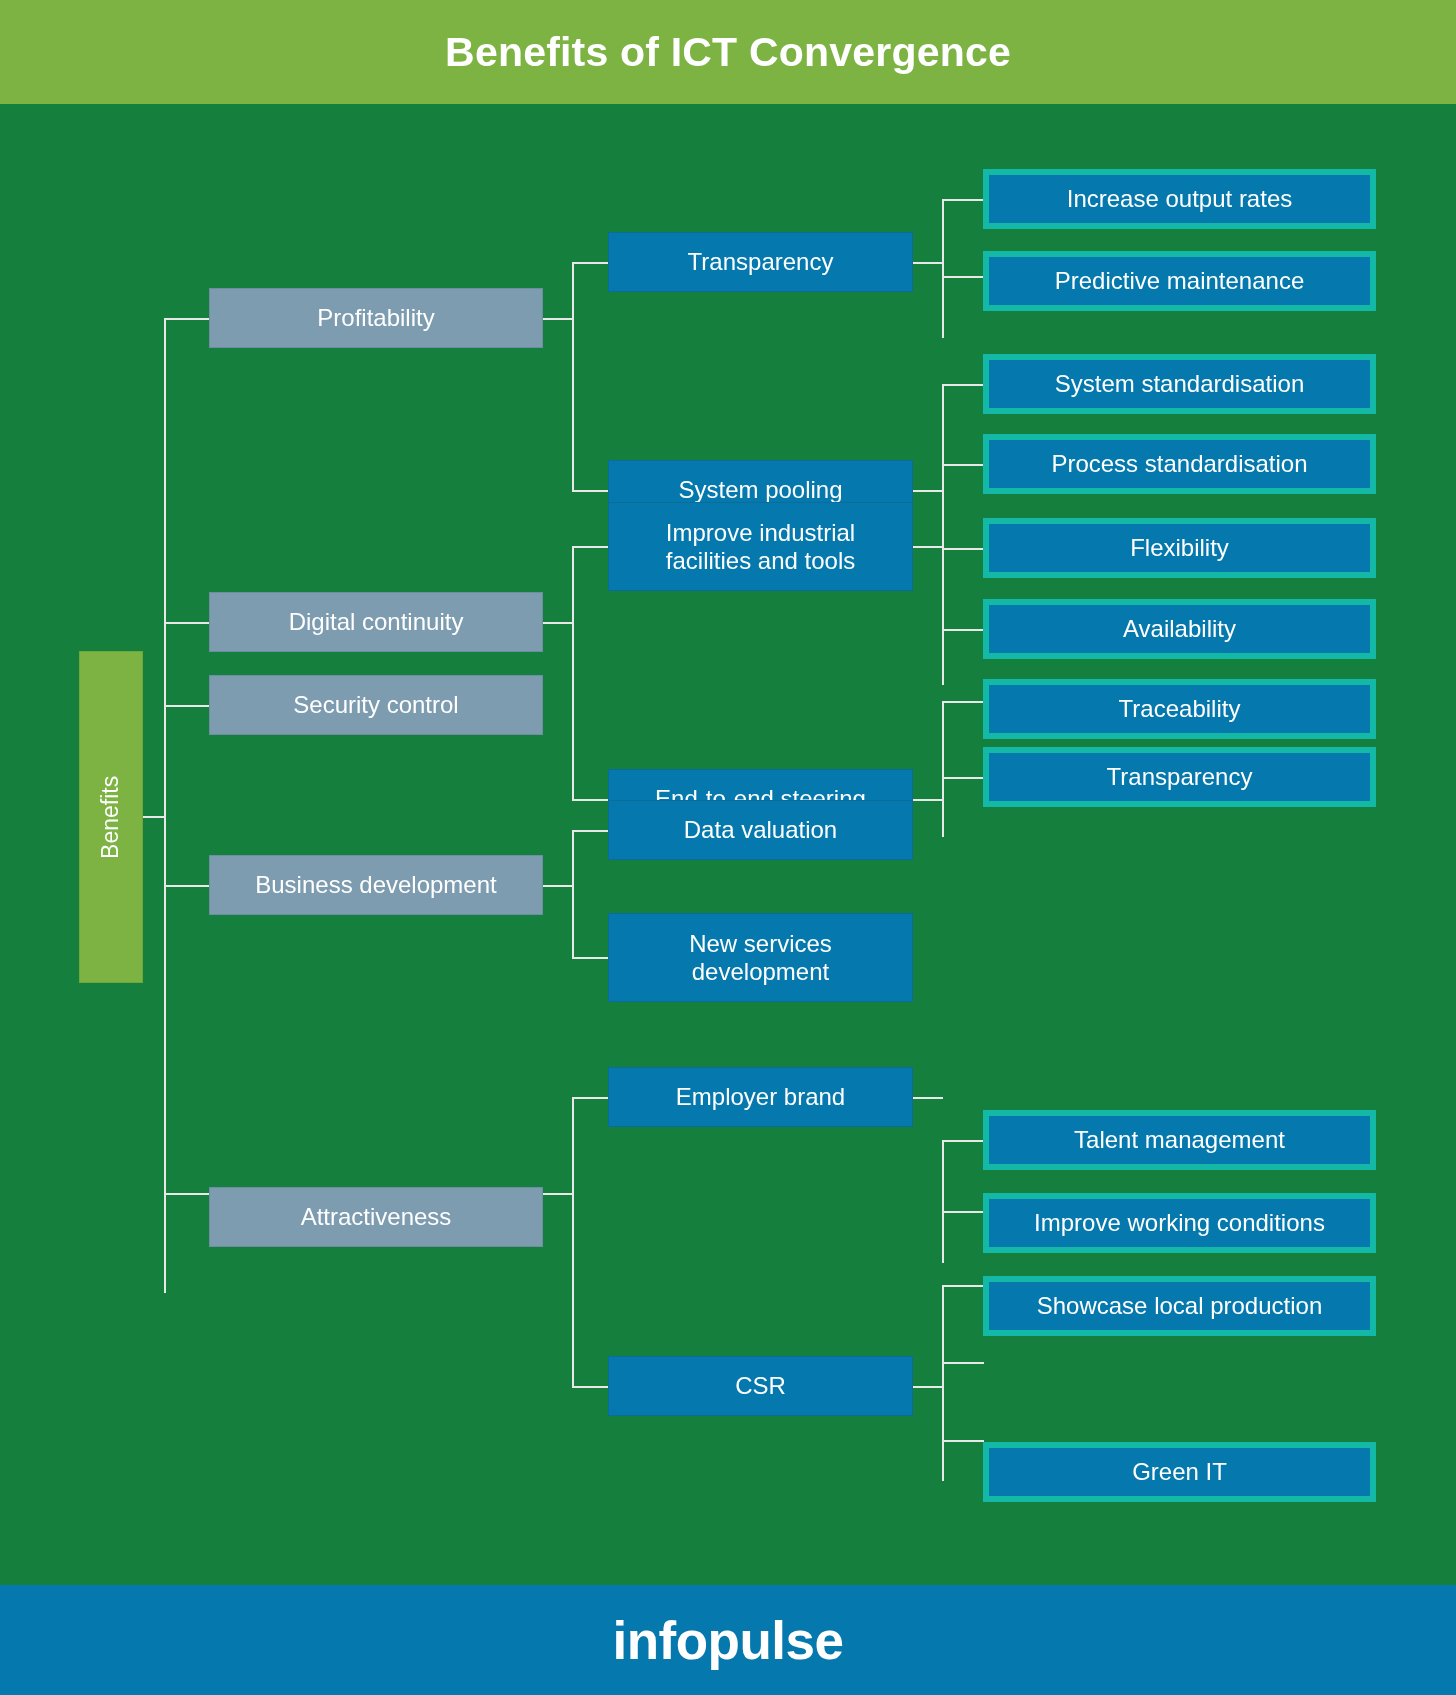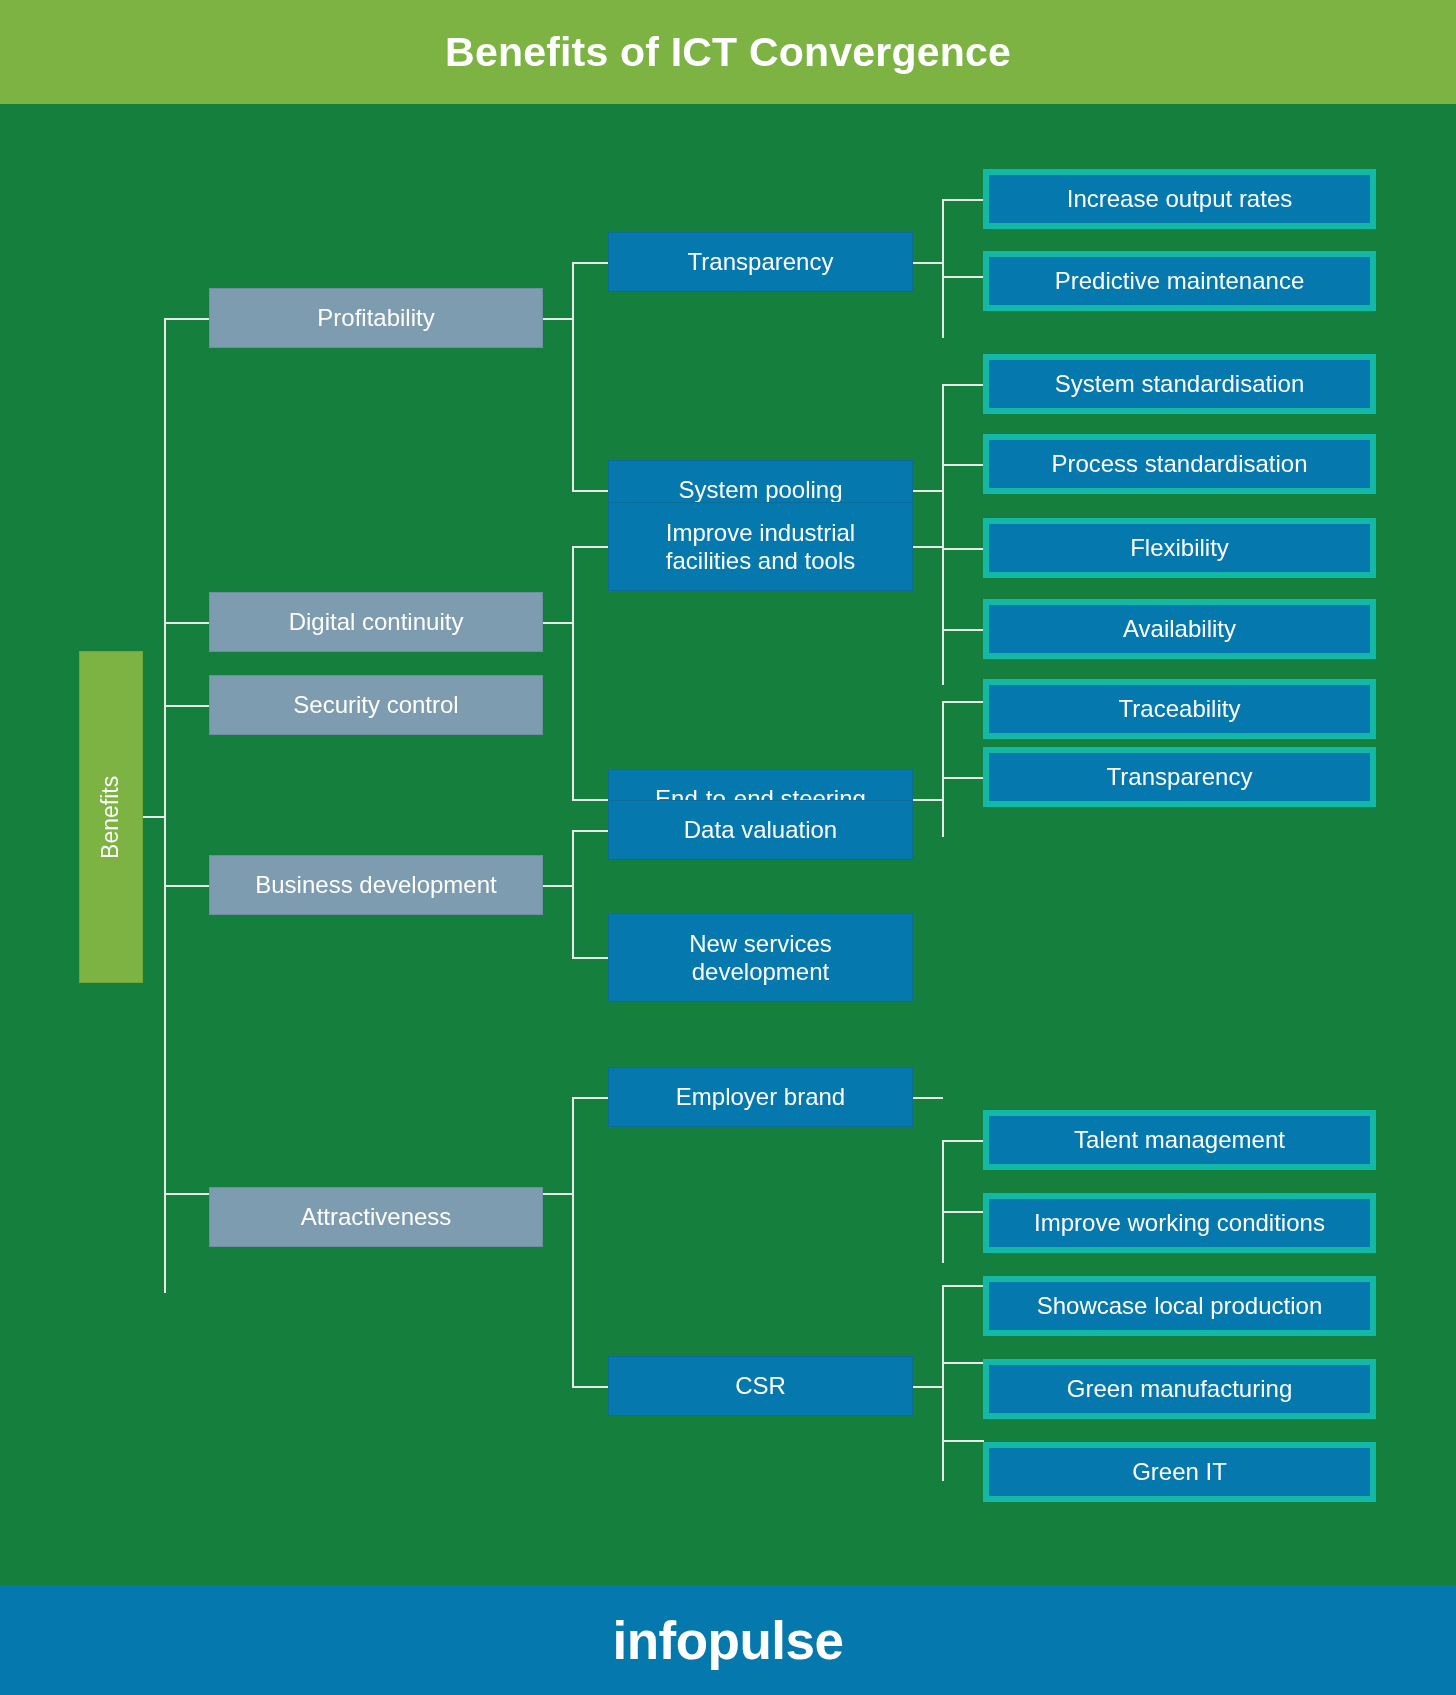--- a/index.html
+++ b/index.html
@@ -266,23 +266,20 @@
     </div>
     <div class="node lvl3" style="left:983px; top:1006px; width:393px; height:60px;">
       <span>Talent management</span>
     </div>
     <div class="node lvl3" style="left:983px; top:1089px; width:393px; height:60px;">
       <span>Improve working conditions</span>
     </div>
     <div class="node lvl3" style="left:983px; top:1172px; width:393px; height:60px;">
       <span>Showcase local production</span>
     </div>
-    <div class="node lvl3" style="left:983px; top:1255px; width:393px; height:60px;">
-      <span>Green manufacturing</span>
-    </div>
     <div class="node lvl3" style="left:983px; top:1338px; width:393px; height:60px;">
       <span>Green IT</span>
     </div>
 
   </div>
 
   <div id="footer-bar"></div>
   <div id="footer-logo">infopulse</div>
 
 </div>

